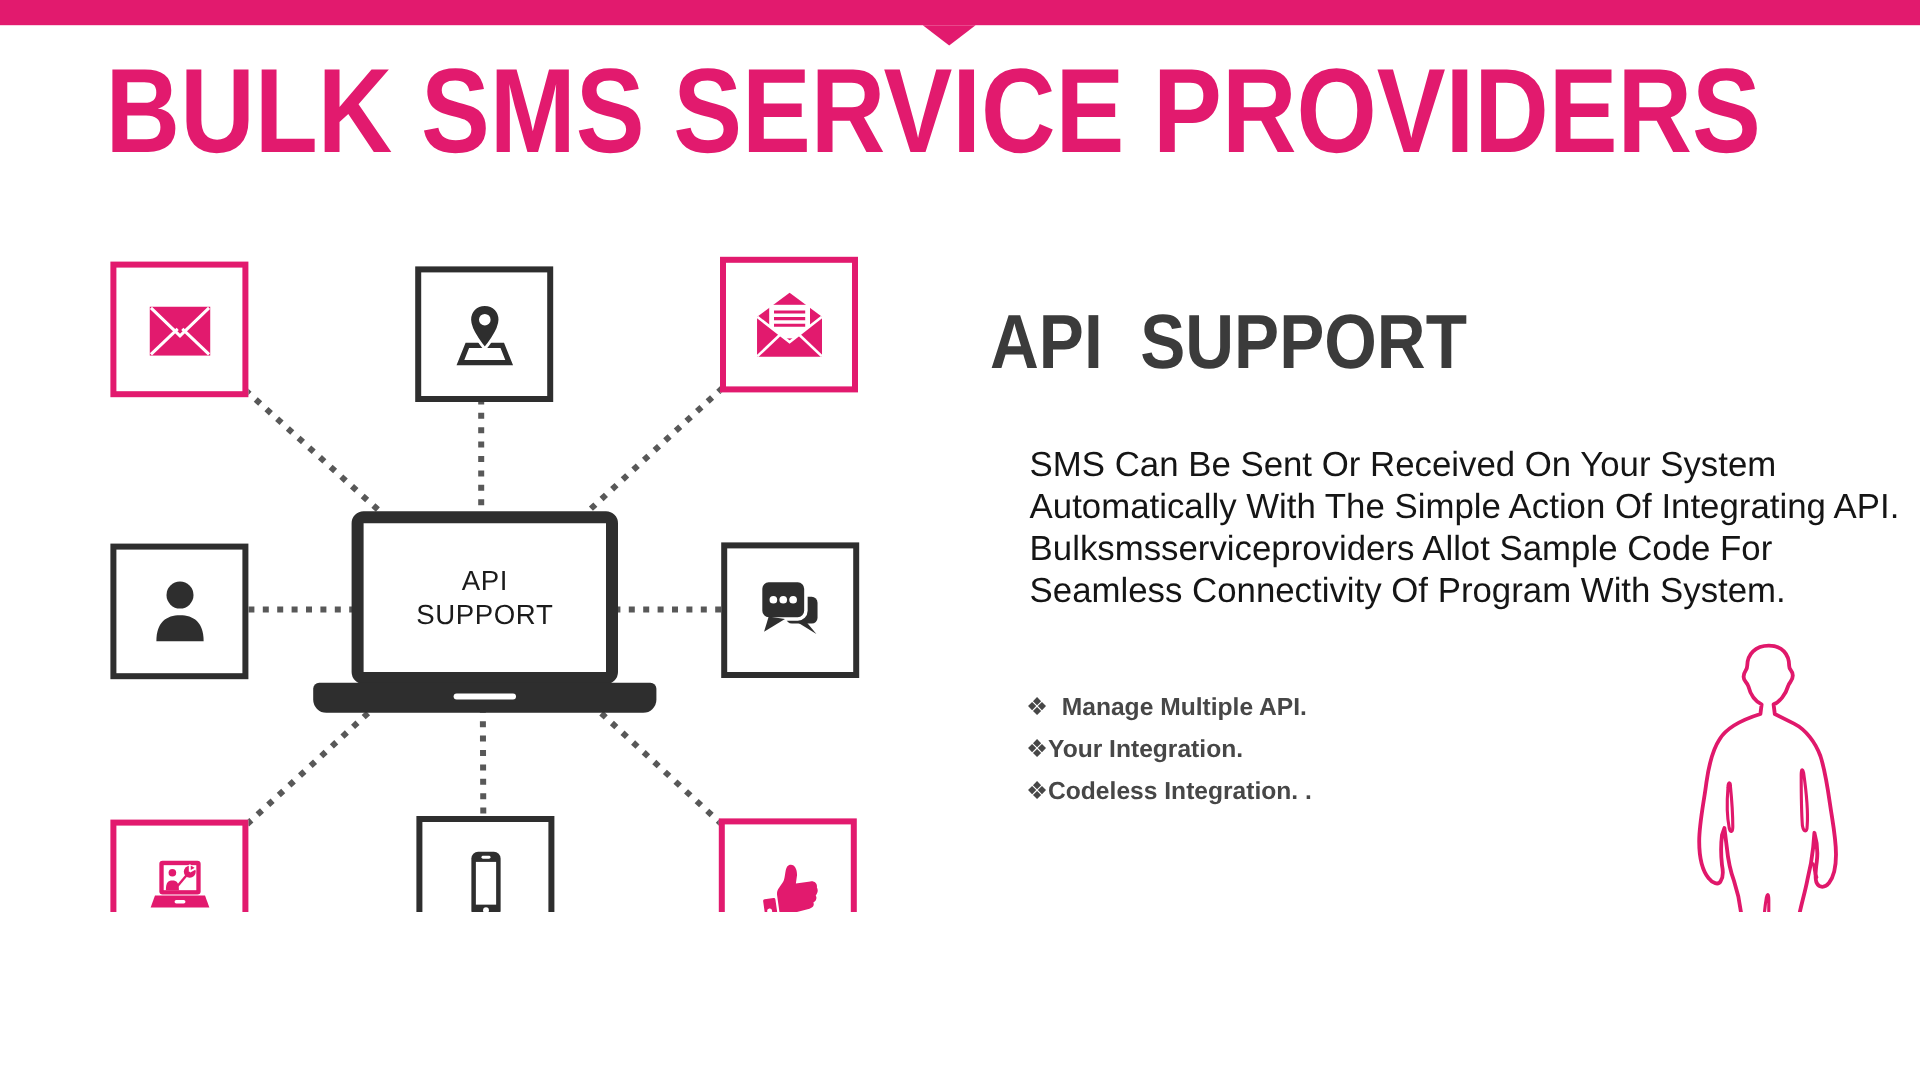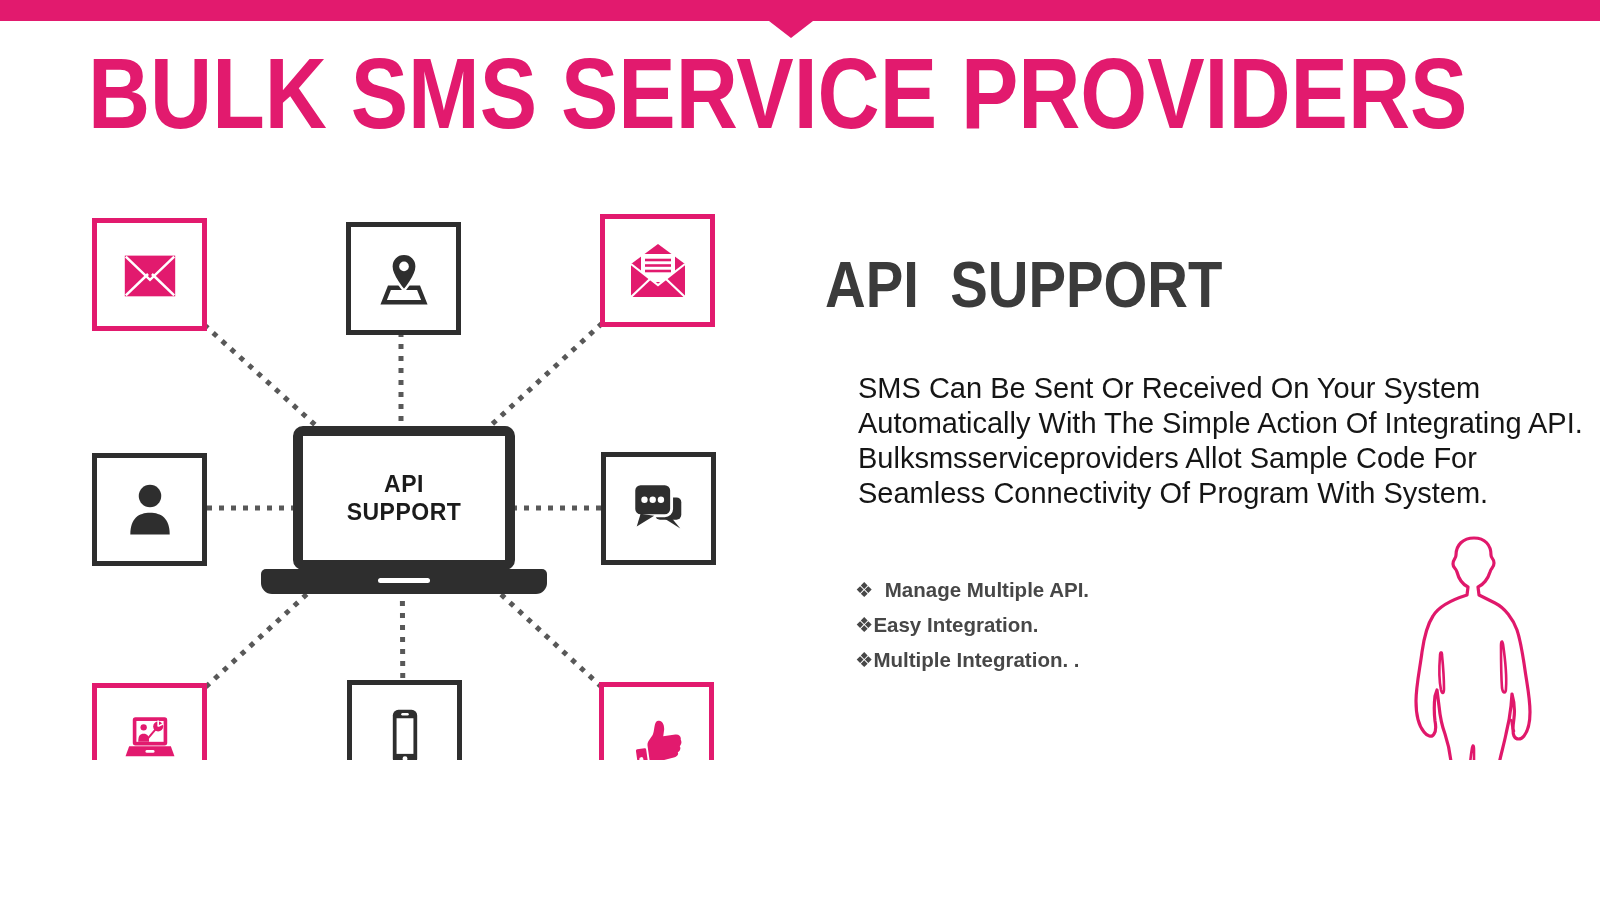--- a/index.html
+++ b/index.html
@@ -16,21 +16,21 @@
   .lines{position:absolute;left:0;top:0;z-index:1;}
   
   .box{position:absolute;width:105px;height:103px;background:#fff;z-index:2;
        display:flex;align-items:center;justify-content:center;}
   .box.pink{border:5px solid #E21A6E;}
   .box.dark{border:5px solid #2E2E2E;}
   
   .laptop-screen{position:absolute;left:293px;top:426px;width:202px;height:124px;background:#fff;
        border:10px solid #2E2E2E;border-radius:10px;z-index:2;
        display:flex;align-items:center;justify-content:center;}
-  .laptop-label{font-size:23px;font-weight:bold;color:#1b1b1b;text-align:center;
+  .laptop-label{font-size:23px;font-weight:normal;color:#1b1b1b;text-align:center;
        line-height:28px;white-space:pre-line;letter-spacing:.5px;}
   .laptop-base{position:absolute;left:261px;top:569px;width:286px;height:25px;background:#2E2E2E;
        border-radius:5px 5px 11px 11px;z-index:2;}
   .laptop-notch{position:absolute;left:117px;top:9px;width:52px;height:5px;background:#fff;border-radius:3px;}
   
   .heading{position:absolute;left:825px;top:252px;color:#3B3B3B;font-size:64px;font-weight:bold;
        line-height:66px;white-space:pre;transform:scaleX(0.88);transform-origin:left top;}
   .para{position:absolute;left:858px;top:371px;color:#151515;font-size:29px;line-height:35px;
        white-space:pre;}
   .bullets{position:absolute;left:843px;top:560px;list-style:none;margin:12px;padding:0;}
@@ -163,22 +163,22 @@
     </svg>
   </div>
 
   <div class="heading">API  SUPPORT</div>
   <div class="para">SMS Can Be Sent Or Received On Your System
 Automatically With The Simple Action Of Integrating API.
 Bulksmsserviceproviders Allot Sample Code For
 Seamless Connectivity Of Program With System.</div>
   <ul class="bullets">
     <li>❖  Manage Multiple API.</li>
-    <li>❖Easy Integration.</li>
-    <li>❖Multiple Integration. .</li>
+    <li>❖Your Integration.</li>
+    <li>❖Codeless Integration. .</li>
   </ul>
   <div class="cta">FREE SIGN UP</div>
 
   <svg class="walker" width="152" height="336" viewBox="0 0 152 336">
     <path d="M78,4 C67,4 60,11 60,21 C60,25 57,25 57,30 C57,34 60,34 61,38 C63,46 68,51 72,53 L71,61 C55,66 43,72 37,82 C31,91 28,104 26,118 C24,134 20,152 20,167 C20,180 23,192 28,198 C31,202 36,204 38,200 C40,197 40,192 39,187 C38,178 38,170 39,162 L41,156 L43,172 C44,182 46,192 49,200 C52,209 54,218 55,228 C56,242 57,258 59,272 C61,288 63,302 65,312 C66,319 67,324 69,327 C72,330 76,329 77,325 C78,320 77,314 76,308 C75,298 75,288 75,278 C75,268 76,258 78,250 C80,258 82,268 83,278 C84,292 85,306 87,316 C88,322 90,327 93,328 C97,329 100,326 100,321 C100,314 99,307 98,299 C97,287 97,274 98,262 C99,250 101,240 103,230 C105,220 108,210 110,200 C112,192 114,182 115,172 L116,160 C118,167 119,176 118,184 C117,191 116,198 118,202 C120,206 125,206 128,202 C132,197 134,188 134,178 C134,164 131,150 129,136 C127,122 125,108 121,96 C117,85 109,74 99,69 C93,66 87,63 83,61 L82,53 C87,51 92,45 94,38 C95,34 98,34 98,29 C98,24 95,25 95,21 C95,11 89,4 78,4 Z" fill="#fff" stroke="#E0186B" stroke-width="3.2" stroke-linejoin="round"></path>
     <g fill="none" stroke="#E0186B" stroke-width="2.6" stroke-linecap="round">
       <path d="M44,122 C43,134 43,146 45,156 C46,160 48,160 48,155 C48,143 47,131 46,121 C46,117 44,118 44,122 Z"></path>
       <path d="M107,110 C109,124 111,140 110,154 C110,160 107,160 106,154 C105,140 105,124 105,112 C105,107 106,106 107,110 Z"></path>
       <path d="M76,214 C74,226 73,242 74,256 C74,261 77,261 78,256 C78,242 78,228 78,216 C78,211 77,210 76,214 Z"></path>
       <path d="M77,268 C76,278 76,290 77,300 C77,305 80,305 80,300 C80,290 80,279 80,270 C80,265 78,264 77,268 Z"></path>

